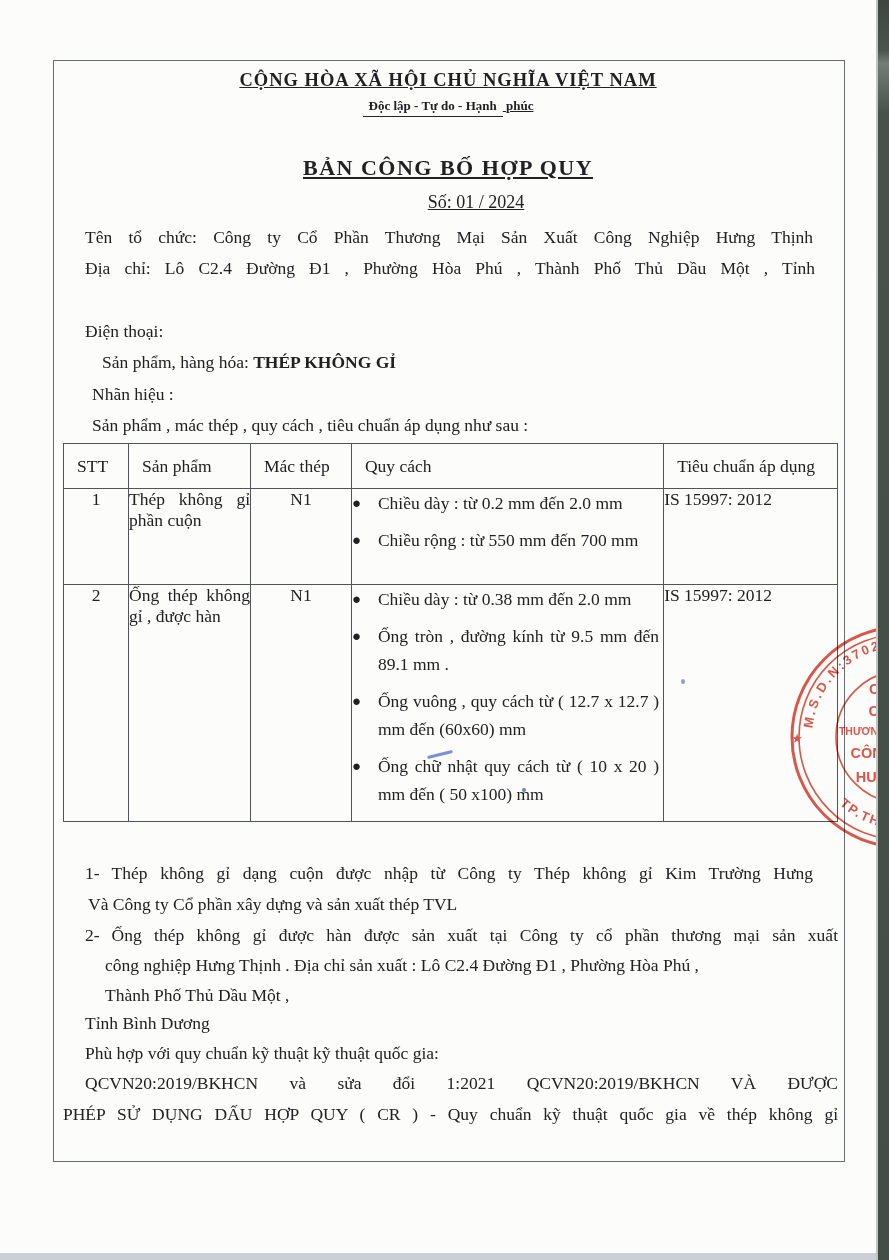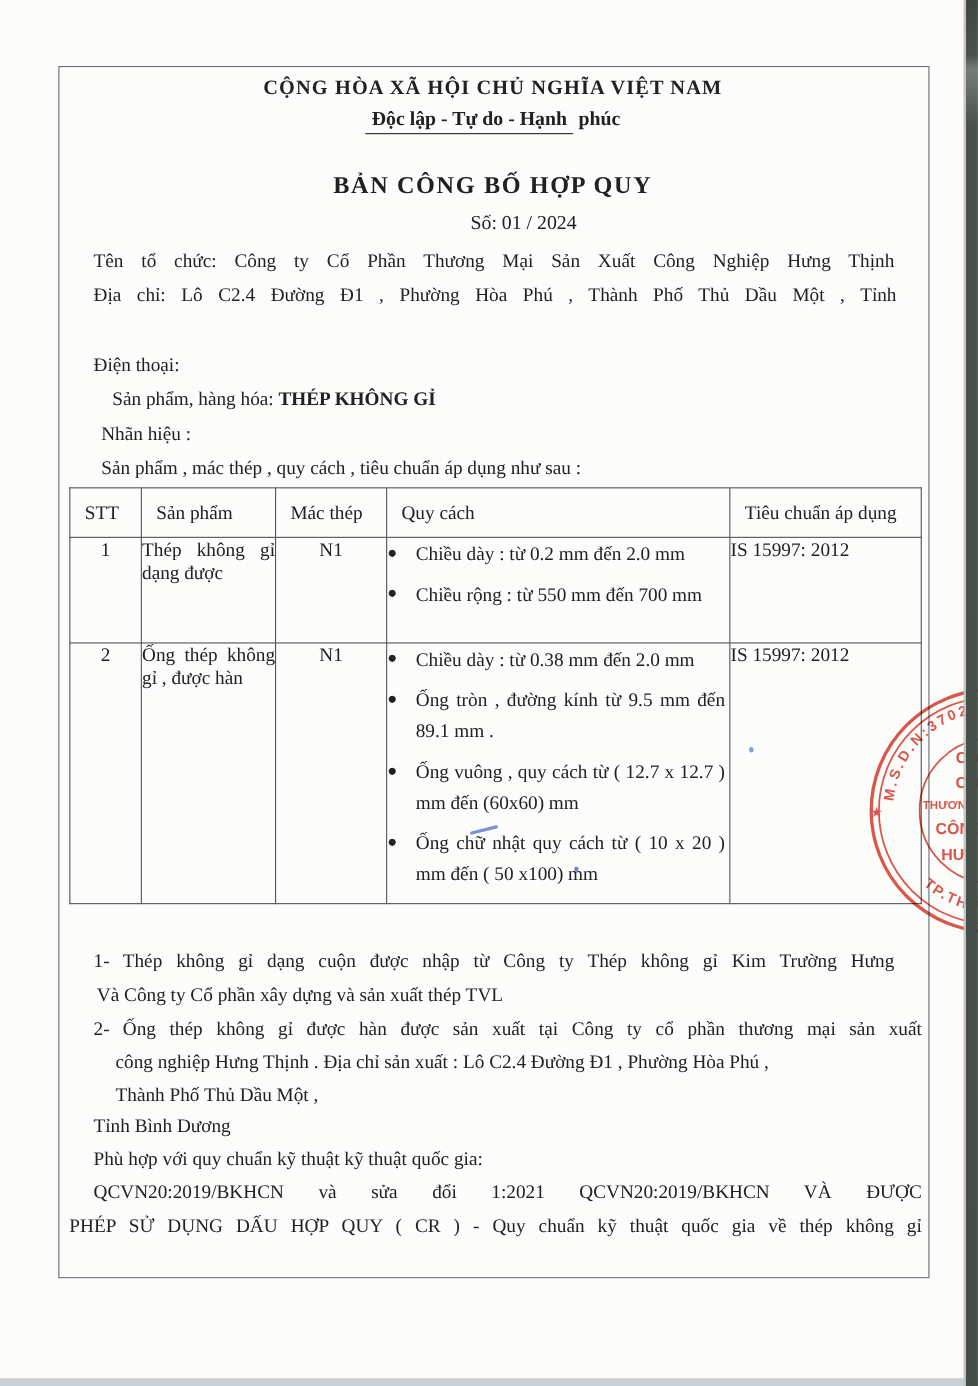--- a/index.html
+++ b/index.html
@@ -7,23 +7,23 @@
     width:889px;height:1260px;position:relative;overflow:hidden;
     background:#fcfcfb;color:#212124;
     font-family:"Liberation Serif","DejaVu Serif",serif;
     -webkit-font-smoothing:antialiased;
   }
   .frame{
     position:absolute;left:53px;top:60px;width:790px;height:1100px;
     border:1.6px solid #686d72;background:transparent;z-index:1;
   }
   .abs{position:absolute;z-index:5;}
-  .ctr{left:53px;width:790px;text-align:center;}
+  .ctr{left:53px;width:790px;text-align:center;text-decoration:underline;}
   .hdr1{top:70px;font-size:18.5px;font-weight:bold;letter-spacing:1px;}
-  .hdr2{top:98px;font-size:18px;font-weight:bold;}
+  .hdr2{top:98px;font-size:13px;font-weight:bold;}
   .hdr2 .u{display:inline-block;border-bottom:1.8px solid #26262a;padding:0 6px 2px 6px;}
   .doctitle{top:155px;font-size:22px;font-weight:bold;letter-spacing:1.5px;}
   .docnum{top:192px;font-size:18px;padding-left:28px;}
   .para{font-size:17.5px;line-height:31px;}
   .fill{text-align:justify;text-align-last:justify;}
   .p-org{top:222px;left:85px;width:728px;}
   .p-addr{top:253px;left:85px;width:730px;}
   .p-phone{top:316px;left:85px;}
   .p-prod{top:347px;left:102px;}
   .p-prod b{font-weight:bold;}
@@ -108,21 +108,21 @@
       <th class="w-stt">STT</th>
       <th class="w-prod">Sản phẩm</th>
       <th class="w-grade">Mác thép</th>
       <th class="w-specs">Quy cách</th>
       <th class="w-std">Tiêu chuẩn áp dụng</th>
     </tr>
   </thead>
   <tbody>
     <tr class="r1">
       <td class="c-stt">1</td>
-      <td class="c-prod">Thép không gỉ dạng được</td>
+      <td class="c-prod">Thép không gỉ phần cuộn</td>
       <td class="c-grade">N1</td>
       <td class="c-specs">
         <div class="spec">
             <span class="blt">●</span>
             <span class="txt">Chiều dày : từ 0.2 mm đến 2.0 mm</span>
           </div>
         <div class="spec">
             <span class="blt">●</span>
             <span class="txt">Chiều rộng : từ 550 mm đến 700 mm</span>
           </div>

